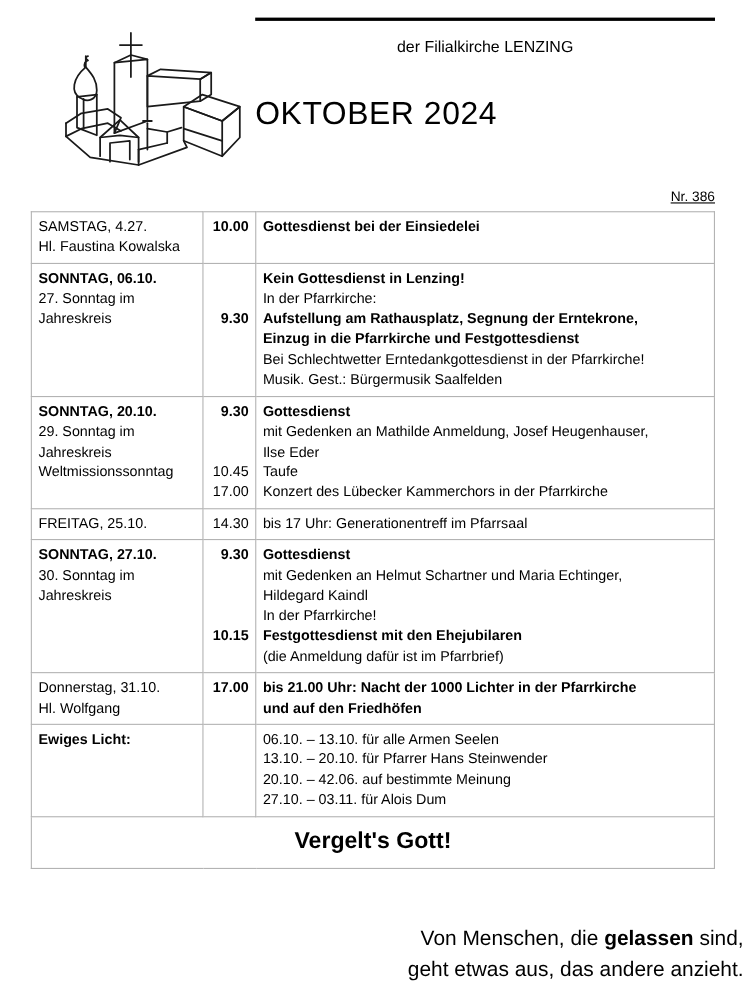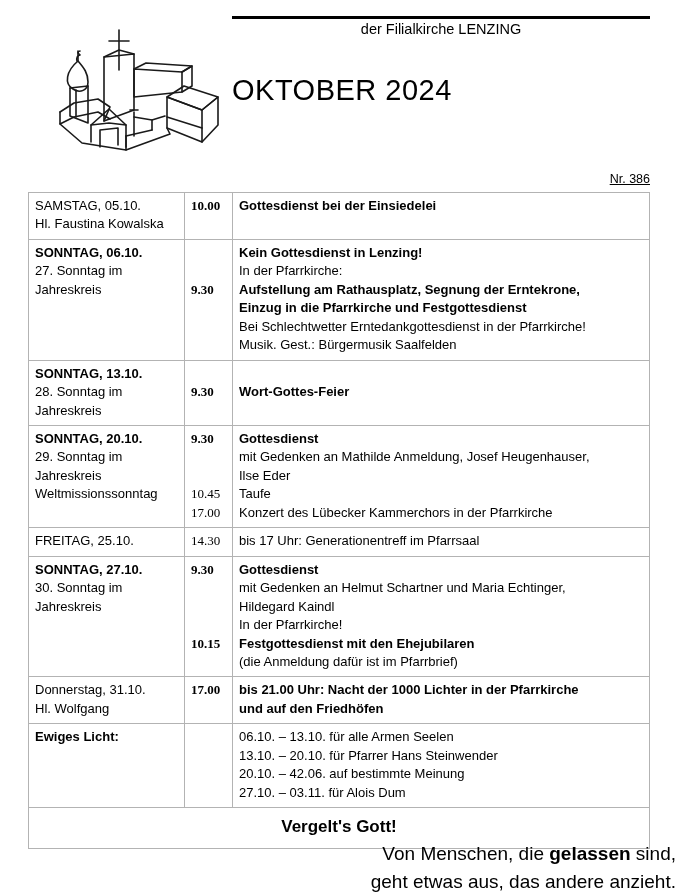--- a/index.html
+++ b/index.html
@@ -45,21 +45,21 @@
   .title-rule {
     border: 0;
     border-top: 3px solid #000;
     margin: 2px 0 2px 0;
     width: 418px;
   }
   .doc-subtitle {
     font-size: 14.5px;
     text-align: center;
     line-height: 1.2;
-    margin-top: 2px;
+    margin-top: 16px;
   }
   .doc-month {
     font-size: 29px;
     text-align: left;
     margin-top: 36px;
     letter-spacing: 0.5px;
   }
   .issue-no {
     position: absolute;
     right: 26px;
@@ -78,35 +78,35 @@
     table-layout: fixed;
     font-size: 13px;
   }
   .schedule td {
     border: 1px solid #b3b3b3;
     vertical-align: top;
     padding: 4px 6px 5px 6px;
     line-height: 1.42;
   }
   .col-day   { width: 156px; }
-  .col-time  { width: 48px; text-align: left; padding-right: 5px; white-space: nowrap; font-family: Liberation Serif, serif; }
+  .col-time  { width: 48px; text-align: right; padding-right: 5px; white-space: nowrap; }
   .col-desc  { width: auto; }
 
   .bold { font-weight: bold; }
   .ul { }
 
   .time-line { line-height: 1.42; }
   .time-pad  { visibility: hidden; }
 
   .footer-row td {
     text-align: center;
     padding: 7px 6px 9px 6px;
   }
   .footer-thanks {
-    font-size: 17px;
+    font-size: 21px;
     font-weight: bold;
     margin-top: 24px;
   }
 
   
   .quote {
     position: absolute;
     left: 0;
     top: 840px;
     width: 676px;
@@ -175,21 +175,21 @@
 
 <table class="schedule">
   <colgroup>
     <col class="col-day">
       <col class="col-time">
       <col class="col-desc">
   </colgroup>
   <tbody id="schedule-body">
       <tr>
         <td class="col-day">
-          <div>SAMSTAG, 05.10.</div>
+          <div>SAMSTAG, 4.27.</div>
           <div>Hl. Faustina Kowalska</div>
         </td>
         <td class="col-time">
           <div class="time-line bold">10.00</div>
         </td>
         <td class="col-desc">
           <div class="bold">Gottesdienst bei der Einsiedelei</div>
         </td>
       </tr>
       <tr>
@@ -206,35 +206,20 @@
           <div class="time-line bold time-pad">&nbsp;</div>
           <div class="time-line bold time-pad">&nbsp;</div>
         </td>
         <td class="col-desc">
           <div class="bold">Kein Gottesdienst in Lenzing!</div>
           <div class="ul">In der Pfarrkirche:</div>
           <div class="bold">Aufstellung am Rathausplatz, Segnung der Erntekrone,</div>
           <div class="bold">Einzug in die Pfarrkirche und Festgottesdienst</div>
           <div>Bei Schlechtwetter Erntedankgottesdienst in der Pfarrkirche!</div>
           <div>Musik. Gest.: Bürgermusik Saalfelden</div>
-        </td>
-      </tr>
-      <tr>
-        <td class="col-day">
-          <div class="bold">SONNTAG, 13.10.</div>
-          <div>28. Sonntag im</div>
-          <div>Jahreskreis</div>
-        </td>
-        <td class="col-time">
-          <div class="time-line time-pad">&nbsp;</div>
-          <div class="time-line bold">9.30</div>
-        </td>
-        <td class="col-desc">
-          <div>&nbsp;</div>
-          <div class="bold">Wort-Gottes-Feier</div>
         </td>
       </tr>
       <tr>
         <td class="col-day">
           <div class="bold">SONNTAG, 20.10.</div>
           <div>29. Sonntag im</div>
           <div>Jahreskreis</div>
           <div>Weltmissionssonntag</div>
         </td>
         <td class="col-time">

